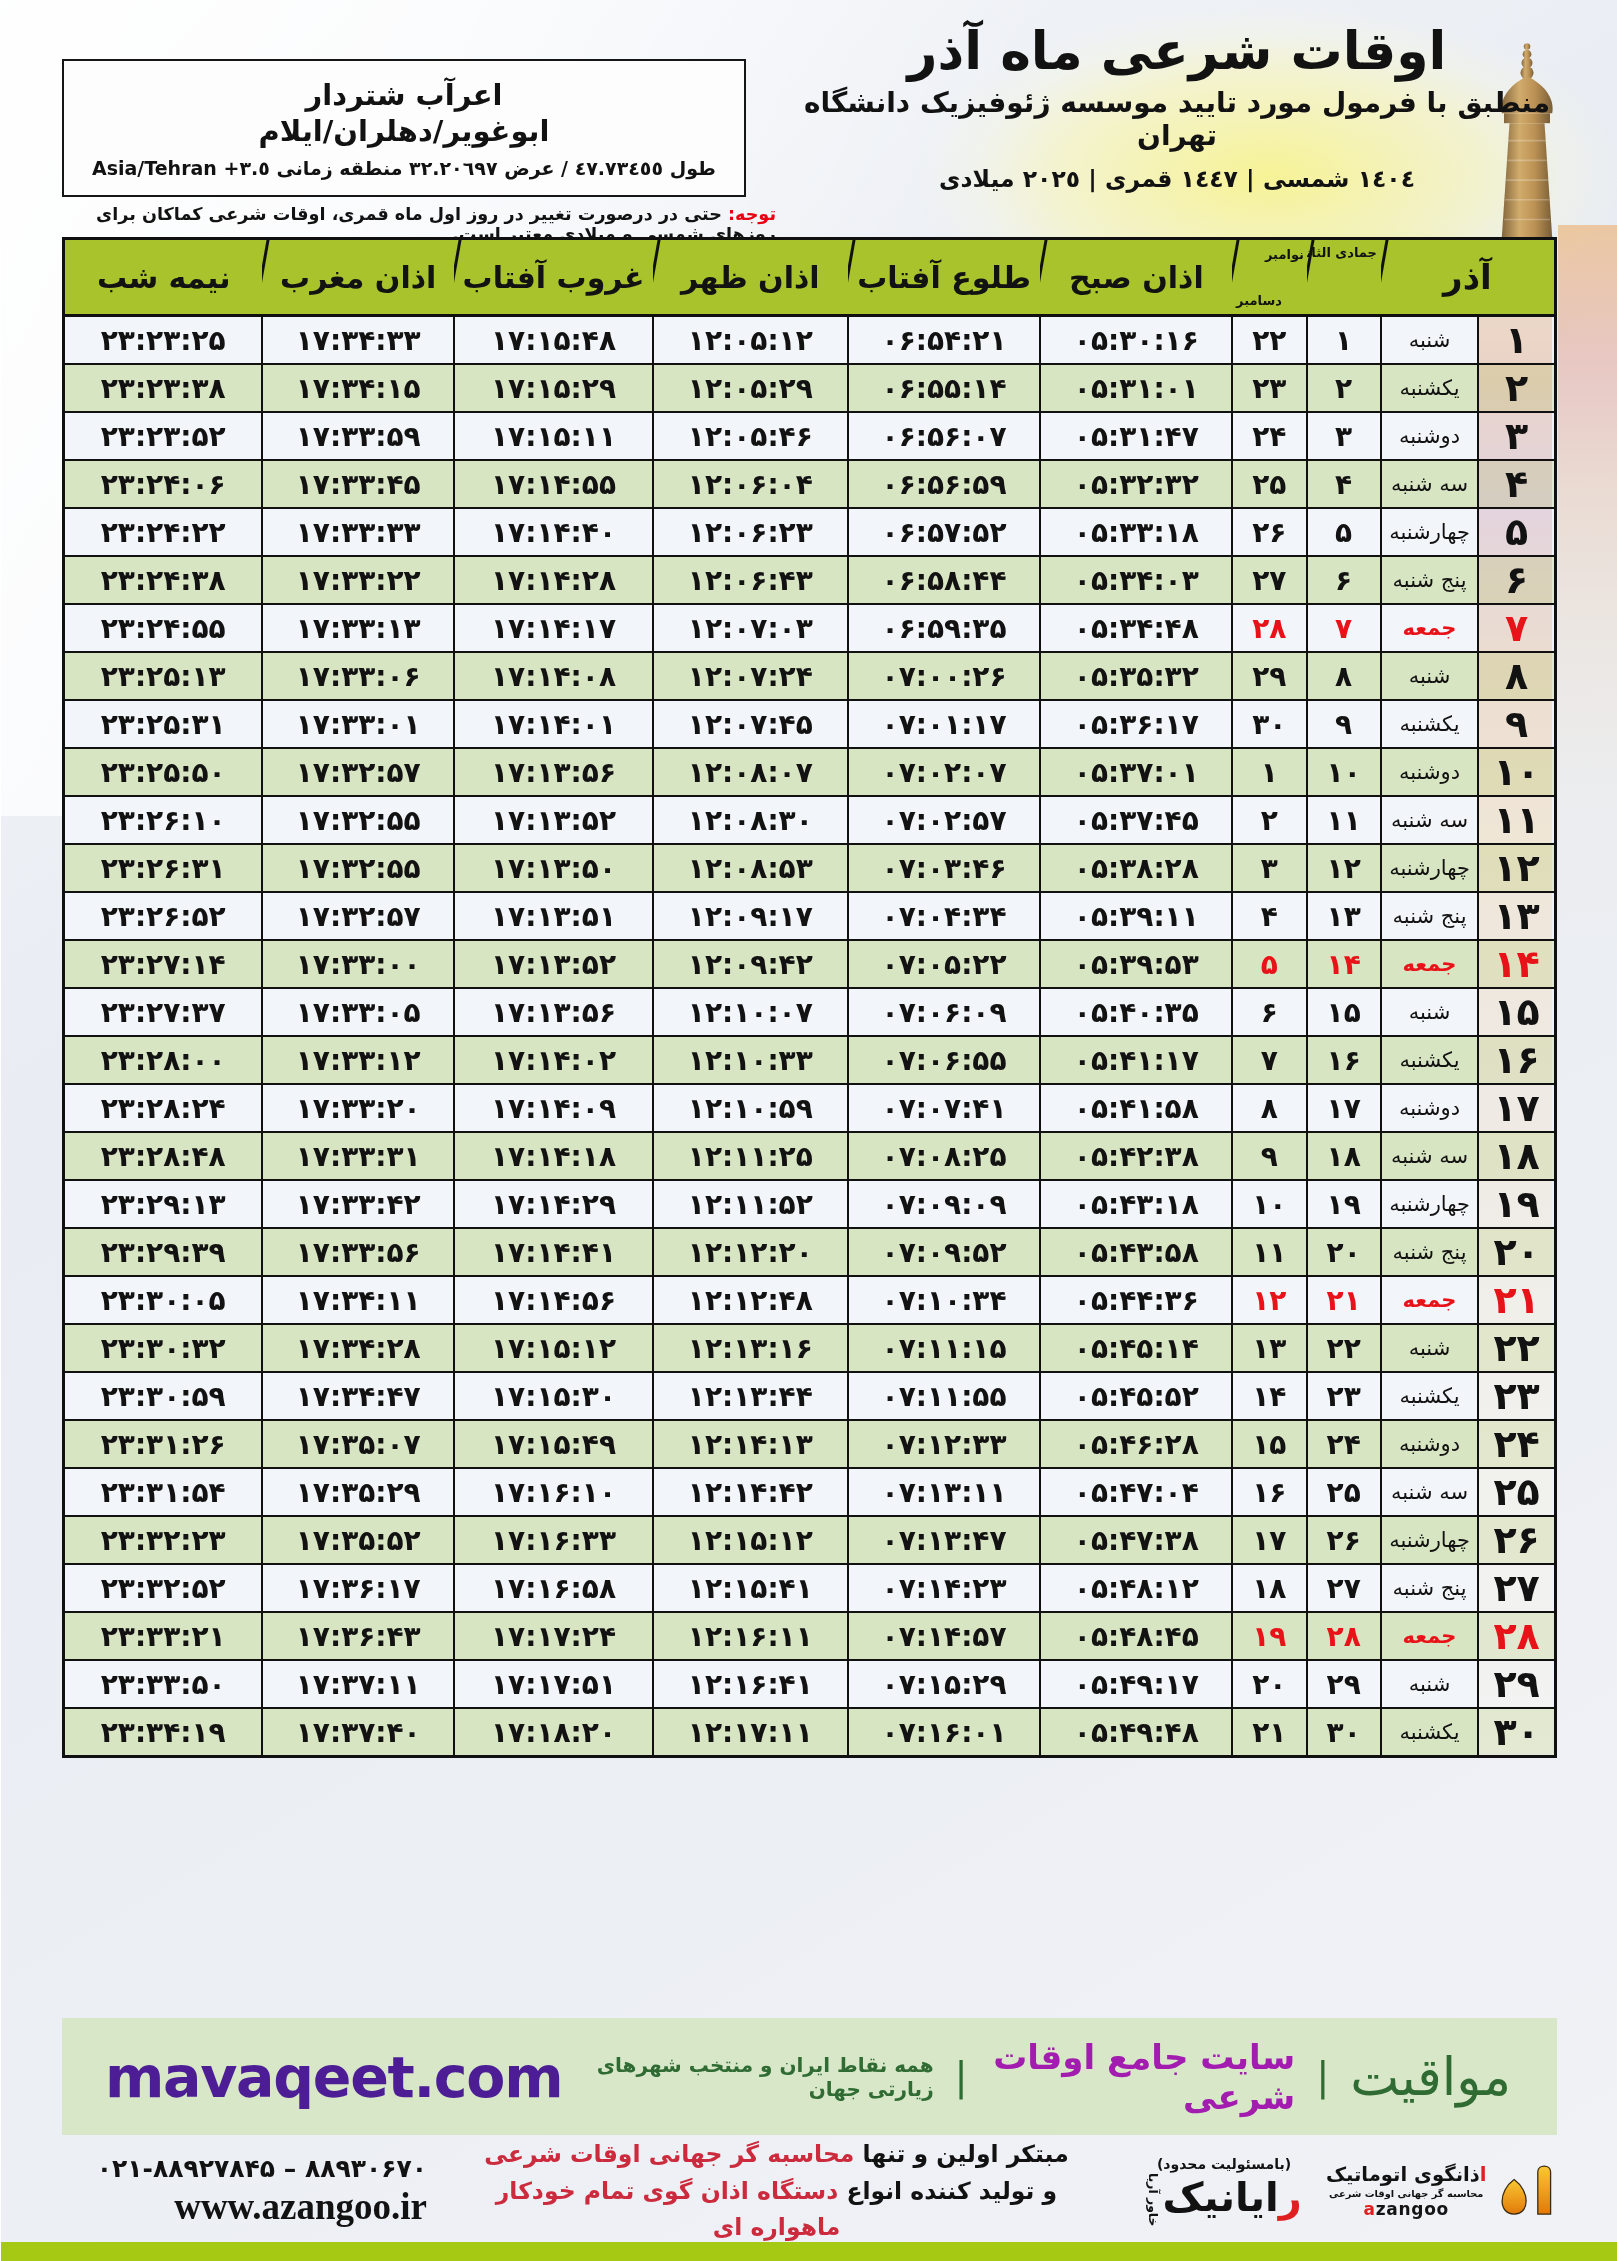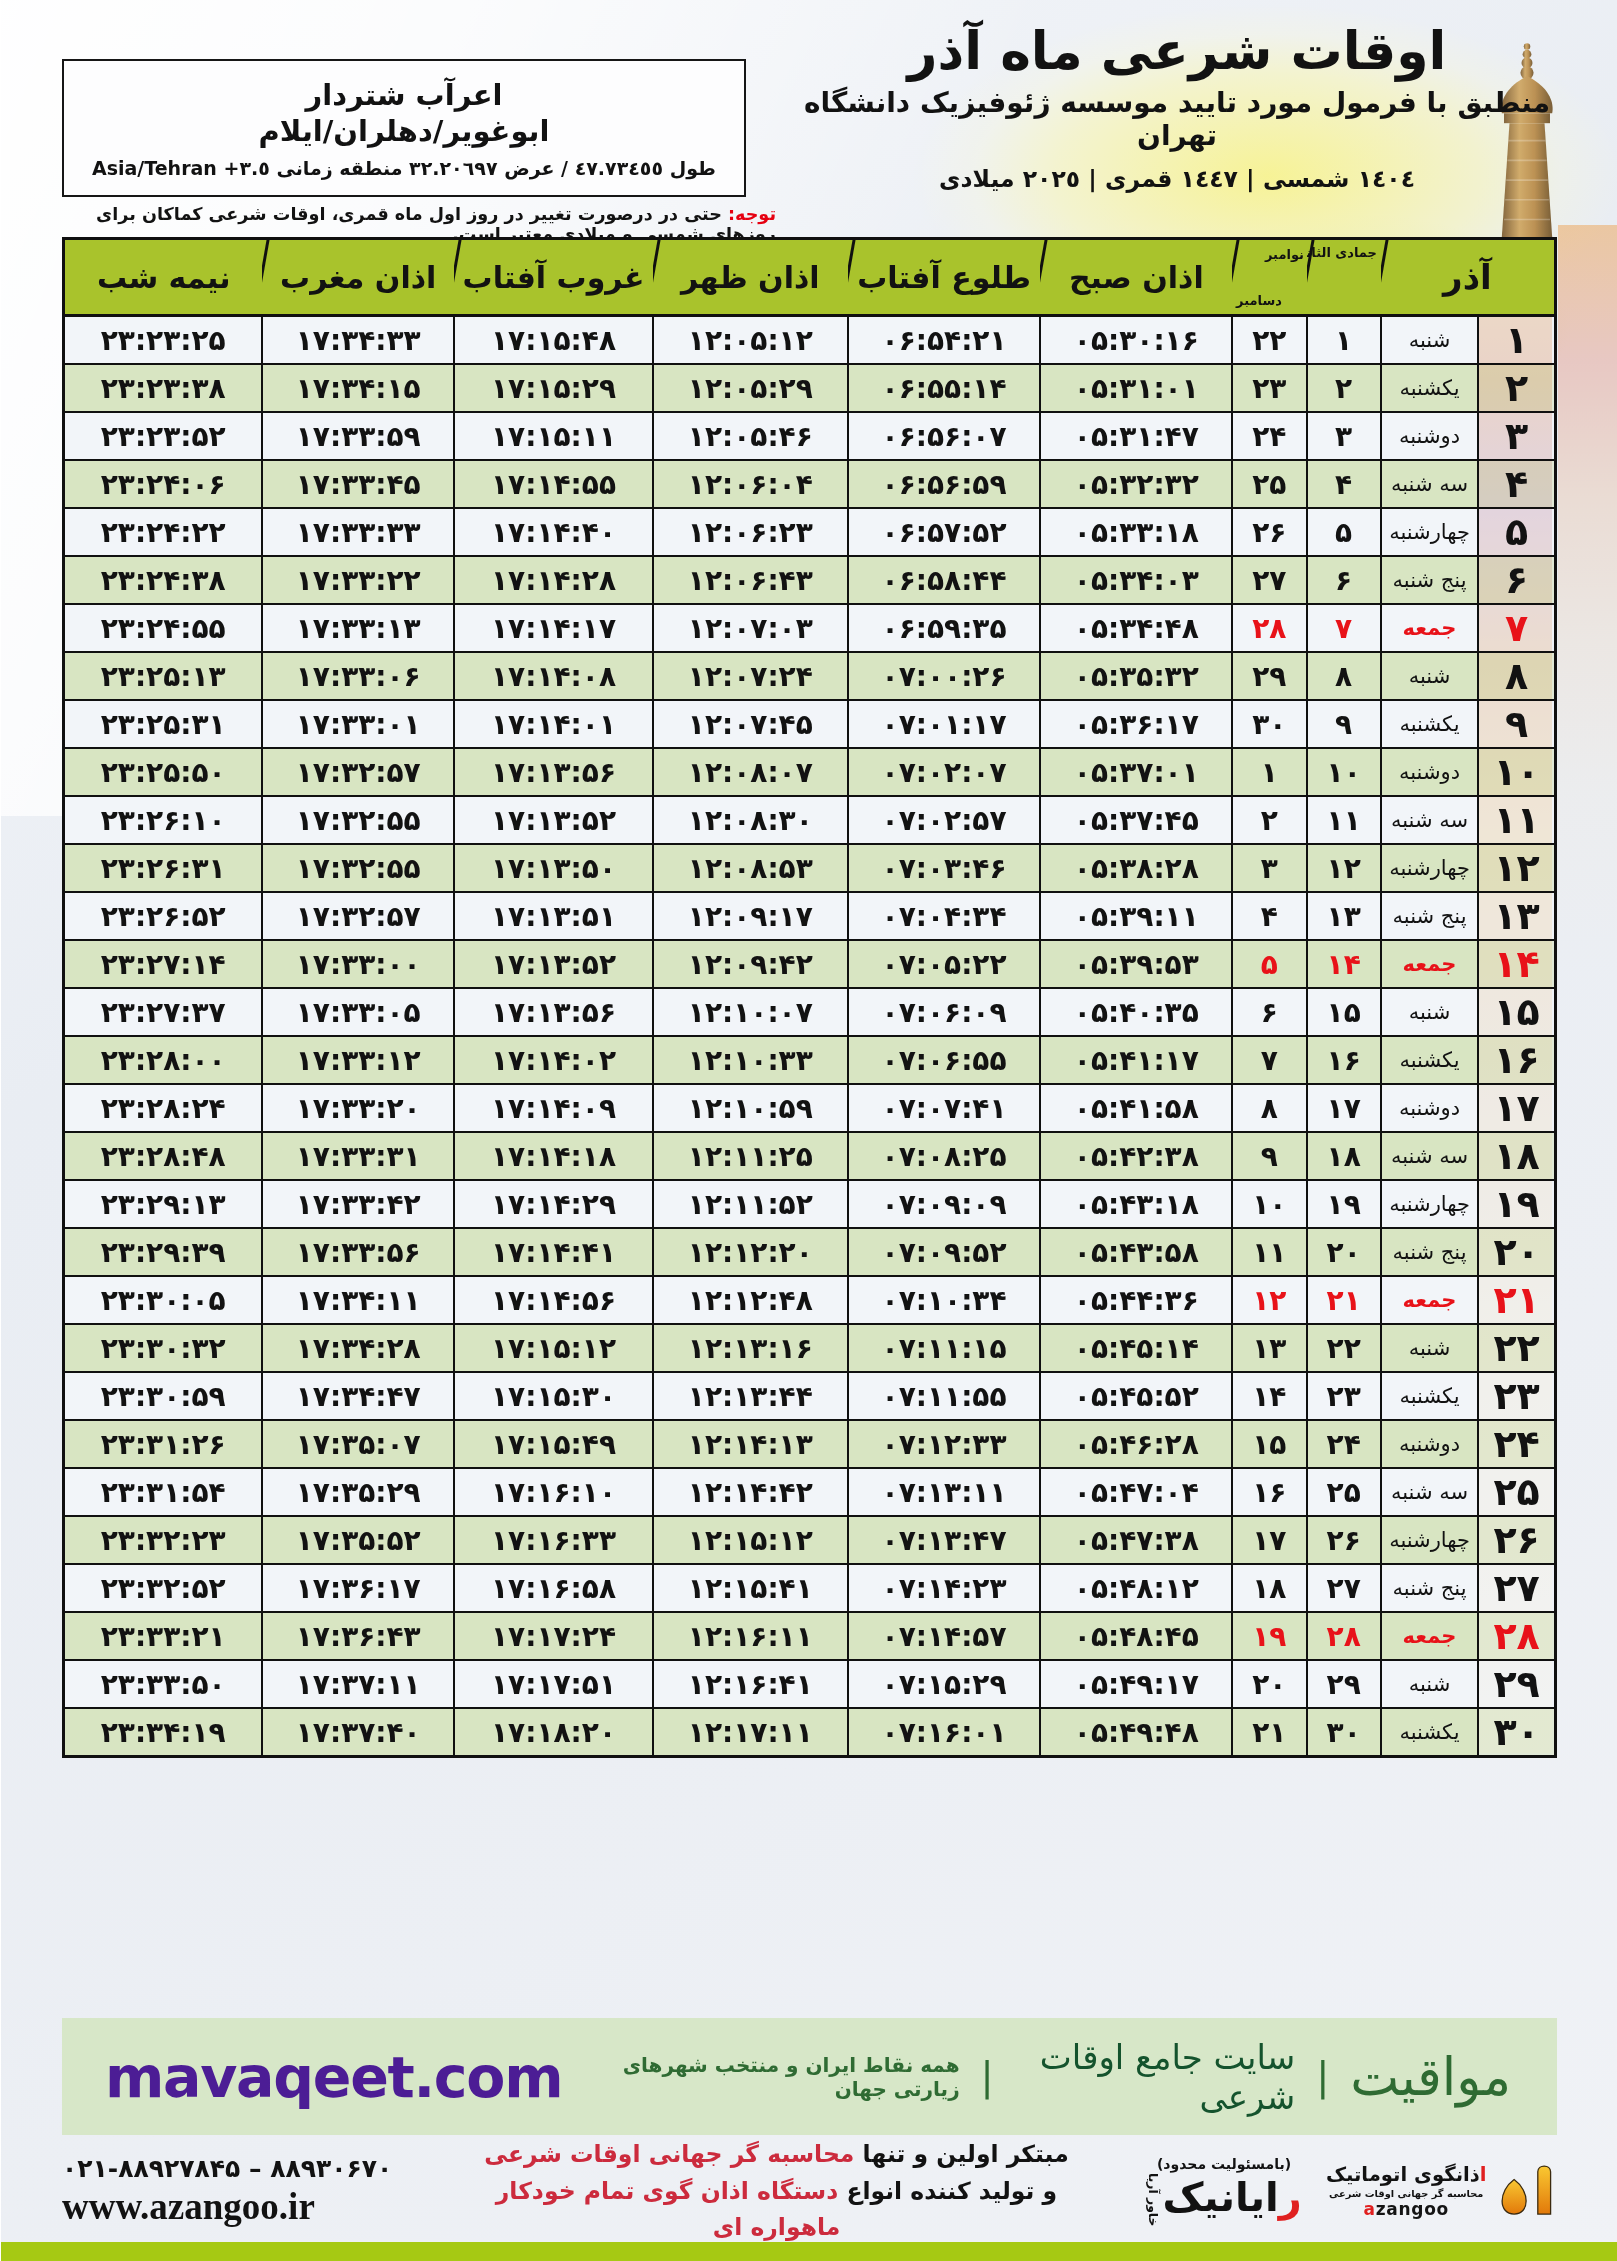--- a/index.html
+++ b/index.html
@@ -62,42 +62,42 @@
   td.c-azar { font-size:38px; font-weight:800; }
   td.c-week { font-size:21px; font-weight:500; letter-spacing:0; }
   tr.fr td.c-azar, tr.fr td.c-week, tr.fr td.c-lunar, tr.fr td.c-greg { color:#e81219; }
   tr.fr td.c-week { font-weight:700; }
 
   
   .footer-bar { position:absolute; left:62px; top:2018px; width:1495px; height:117px; background:#d7e7c8;
     display:flex; align-items:center; direction:rtl; padding:0 46px 0 43px; gap:17px; }
   .brand { font-size:52px; font-weight:400; color:#2f6b33; }
   .fsep { font-size:39px; font-weight:400; color:#2f6b33; margin:0 3.9px; }
-  .tagline { font-size:34px; font-weight:400; color:#14532d; }
+  .tagline { font-size:34px; font-weight:700; color:#a21caf; }
   .subtext { font-size:20px; font-weight:600; color:#2f6b33;text-align:right; }
   .fspacer { flex:1; }
   .site { font-size:57px; font-weight:800; color:#4c1d95; letter-spacing:-1.3px; }
 
   
   .bottom { position:absolute; left:62px; top:2142px; width:1495px; height:98px;
     display:flex; direction:rtl; align-items:center; gap:26px; }
   .az-logo { width:209px; display:flex; align-items:center; gap:6.5px; direction:rtl; }
   .az-shapes { width:64px; height:78px; flex:none; }
   .az-text { text-align:center; }
   .az-title { font-size:19.6px; font-weight:800; white-space:nowrap; }
   .az-sub { font-size:9.8px; font-weight:700; margin-top:2.6px; white-space:nowrap; }
   .az-latin { font-size:17px; font-weight:800; direction:ltr; letter-spacing:0.7px; color:#141414; }
   .red { color:#e02020; }
   .ray-logo { width:196px; text-align:center; }
   .ray-note { font-size:14px; font-weight:600; margin-bottom:1.3px; }
   .ray-main { font-size:40px; font-weight:800; line-height:1; white-space:nowrap; }
   .ray-side { writing-mode:vertical-rl; font-size:12.4px; font-weight:700; vertical-align:middle; margin-right:3.9px; letter-spacing:0.7px; }
   .promo { flex:1; text-align:center; font-size:23.5px; font-weight:700; line-height:1.55; }
   .promo .red2 { color:#cc2b3d; }
-  .contact { width:365px; text-align:left; }
+  .contact { width:365px; text-align:right; }
   .phones { font-size:25px; font-weight:800; direction:ltr; letter-spacing:0.7px; }
   .weburl { font-size:37px; font-weight:600; font-family:"Liberation Serif", serif; direction:ltr; margin-top:1.3px; }
   .bottom-bar { position:absolute; left:0; top:2242px; width:1618px; height:19px; background:#a6c913; }
 </style>
 </head>
 <body>
 
 <div class="diag-band"></div>
 <div class="glow"></div>
 <div class="side-decor"></div>

